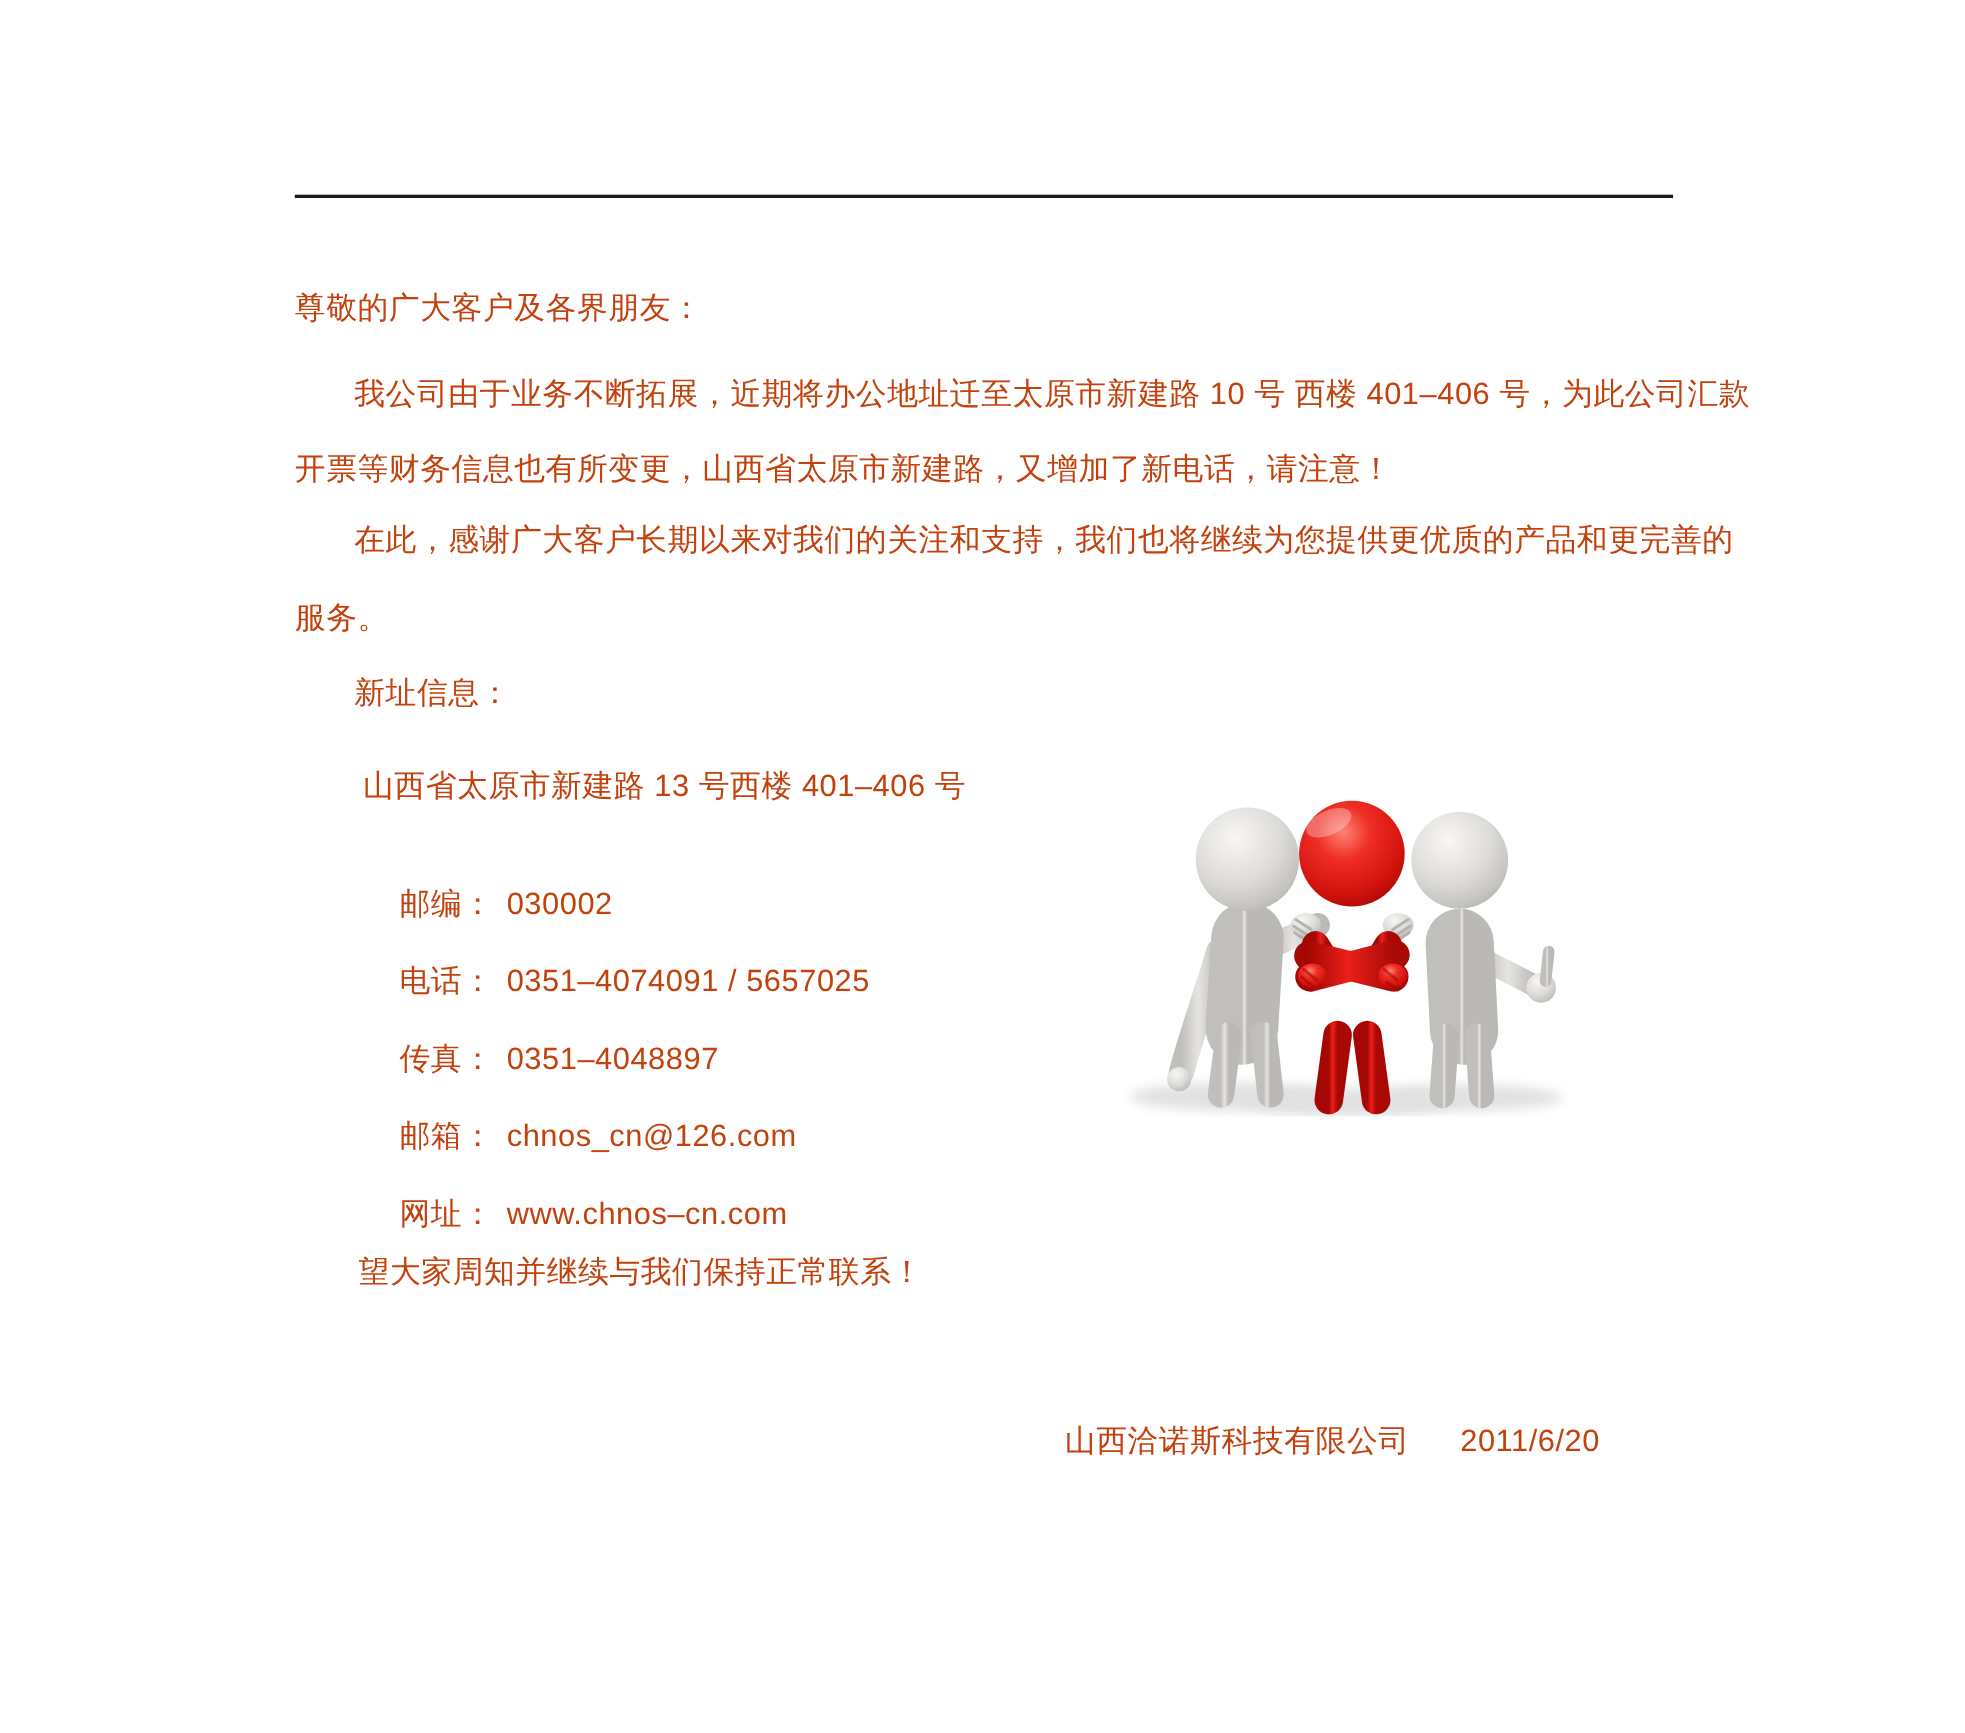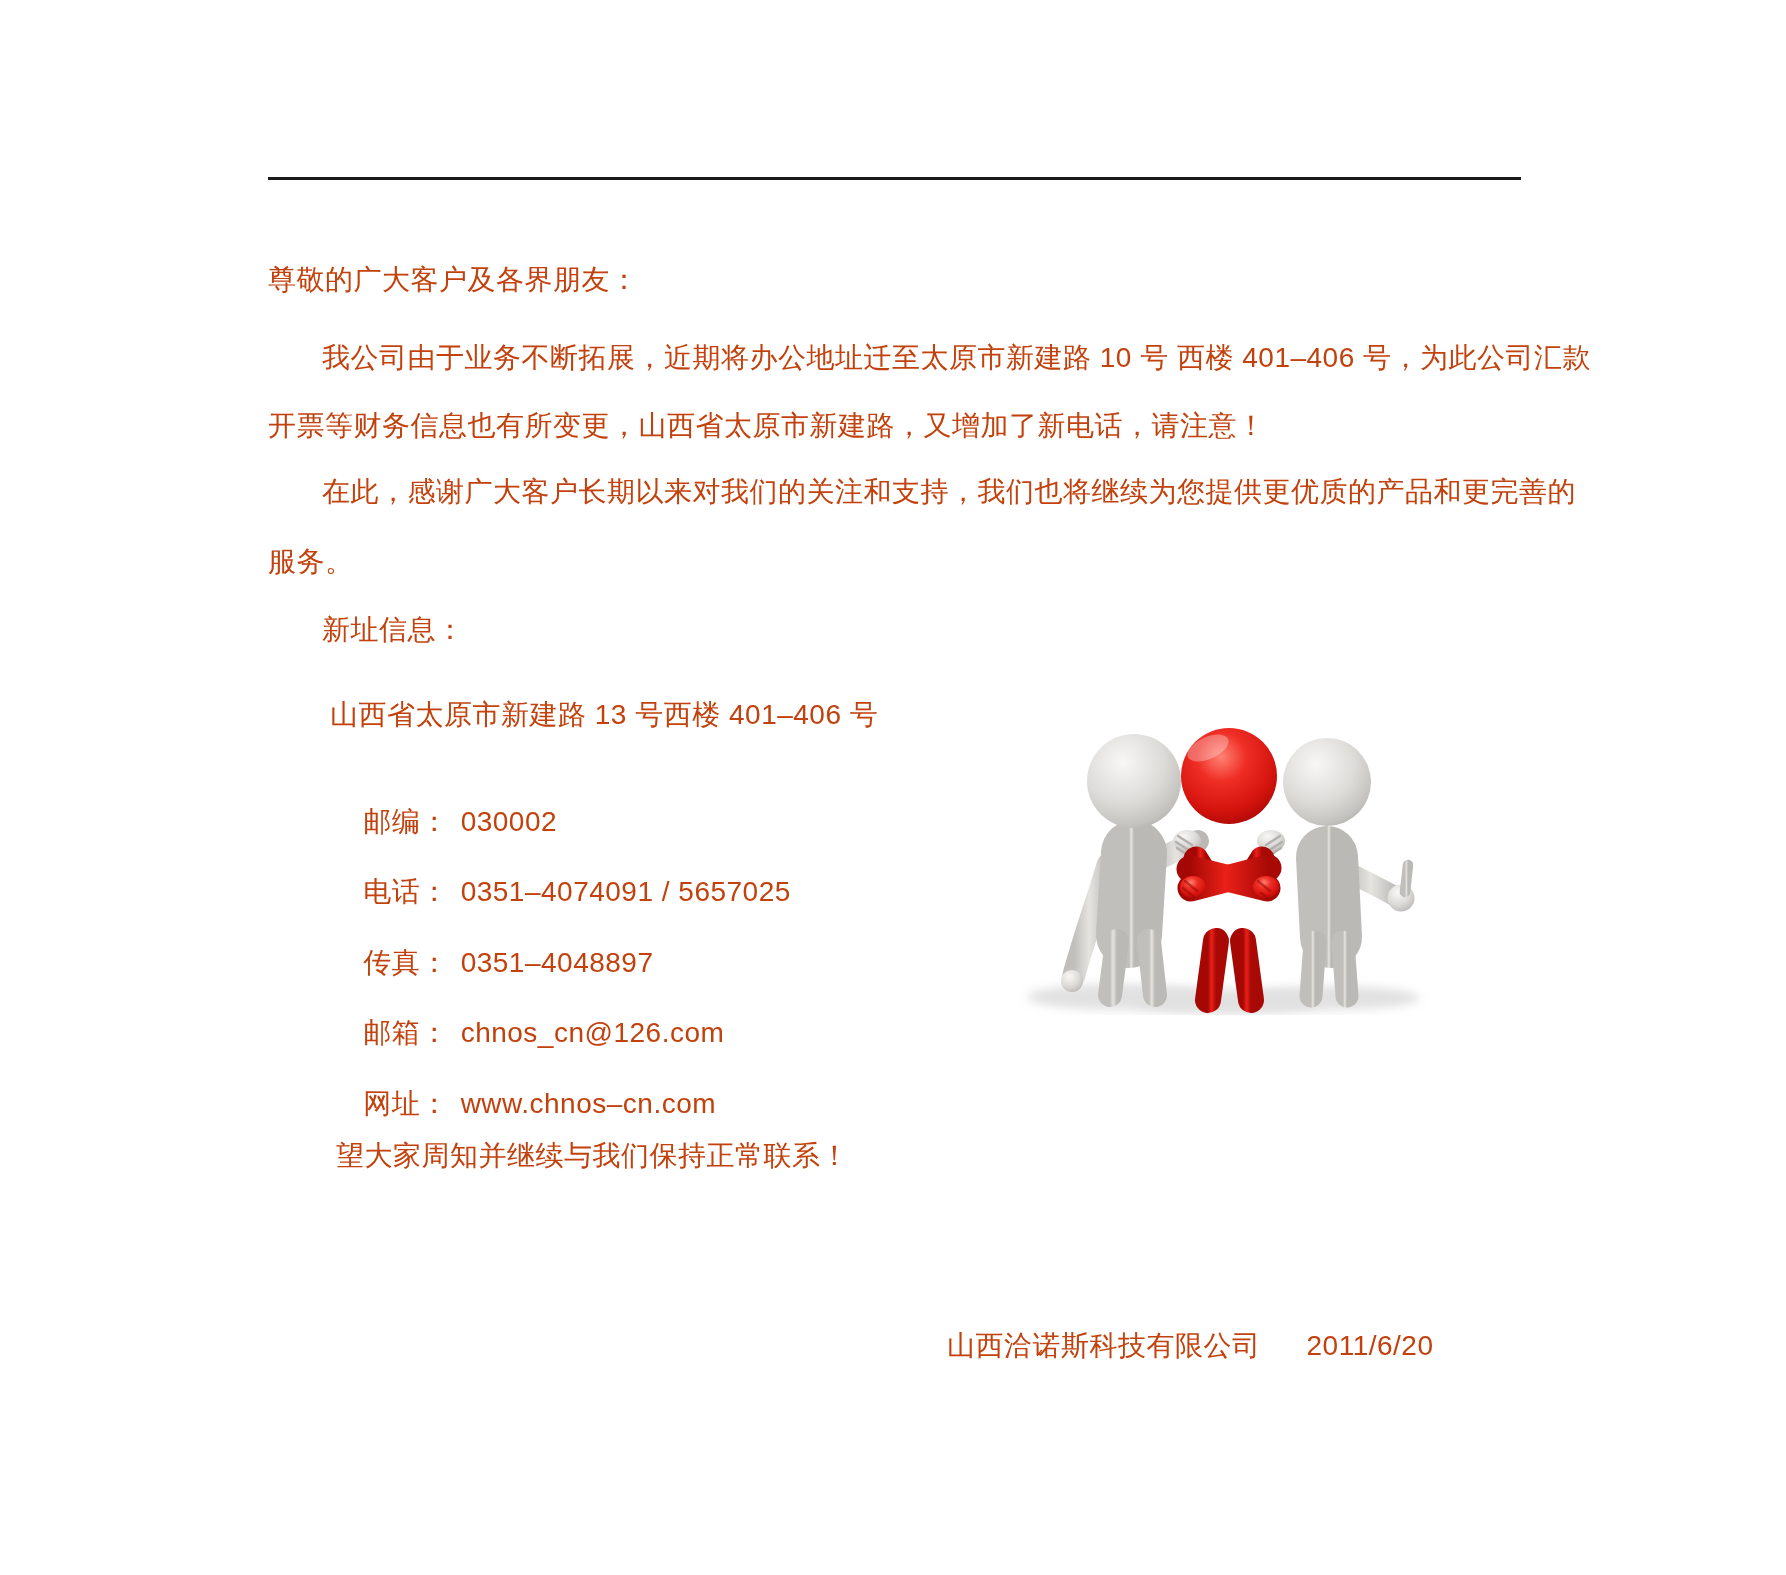--- a/index.html
+++ b/index.html
@@ -63,23 +63,23 @@
   </div>
 
   <div class="ln contact" style="left:330px;top:979px;">
     <span class="label">邮箱：</span><span class="value">chnos_cn@126.com</span>
   </div>
 
   <div class="ln contact" style="left:330px;top:1050px;">
     <span class="label">网址：</span><span class="value">www.chnos–cn.com</span>
   </div>
 
-  <div class="ln" style="left:336px;top:1138px;">望大家周知并继续与我们保持正常联系！</div>
+  <div class="ln" style="left:326px;top:1138px;">望大家周知并继续与我们保持正常联系！</div>
 
-  <div class="ln sig" style="left:947px;top:1292px;margin-top:36px;">
+  <div class="ln sig" style="left:968px;top:1292px;">
     <span class="company">山西洽诺斯科技有限公司</span>
     <span class="date">2011/6/20</span>
   </div>
 
   <div class="illustration">
     <svg width="430" height="370" viewBox="0 0 430 370" xmlns="http://www.w3.org/2000/svg">
       <defs>
         <radialGradient id="grayH" cx="0.38" cy="0.3" r="0.8">
           <stop offset="0" stop-color="#f8f7f5"></stop>
           <stop offset="0.55" stop-color="#dddbd8"></stop>

